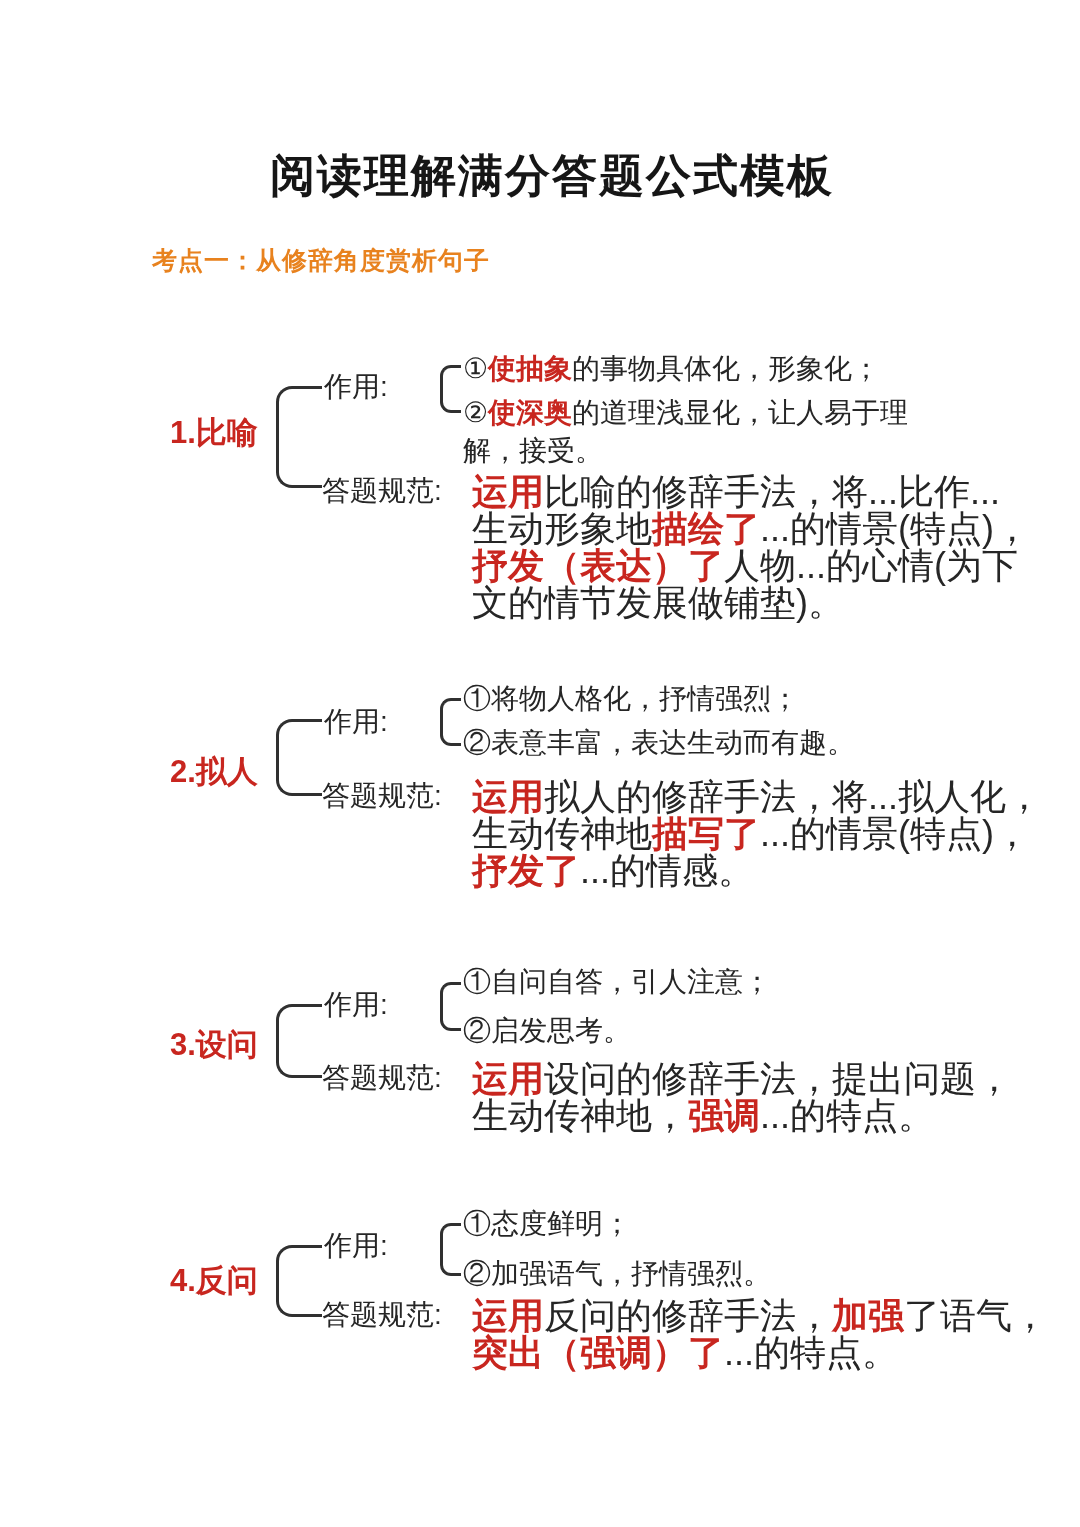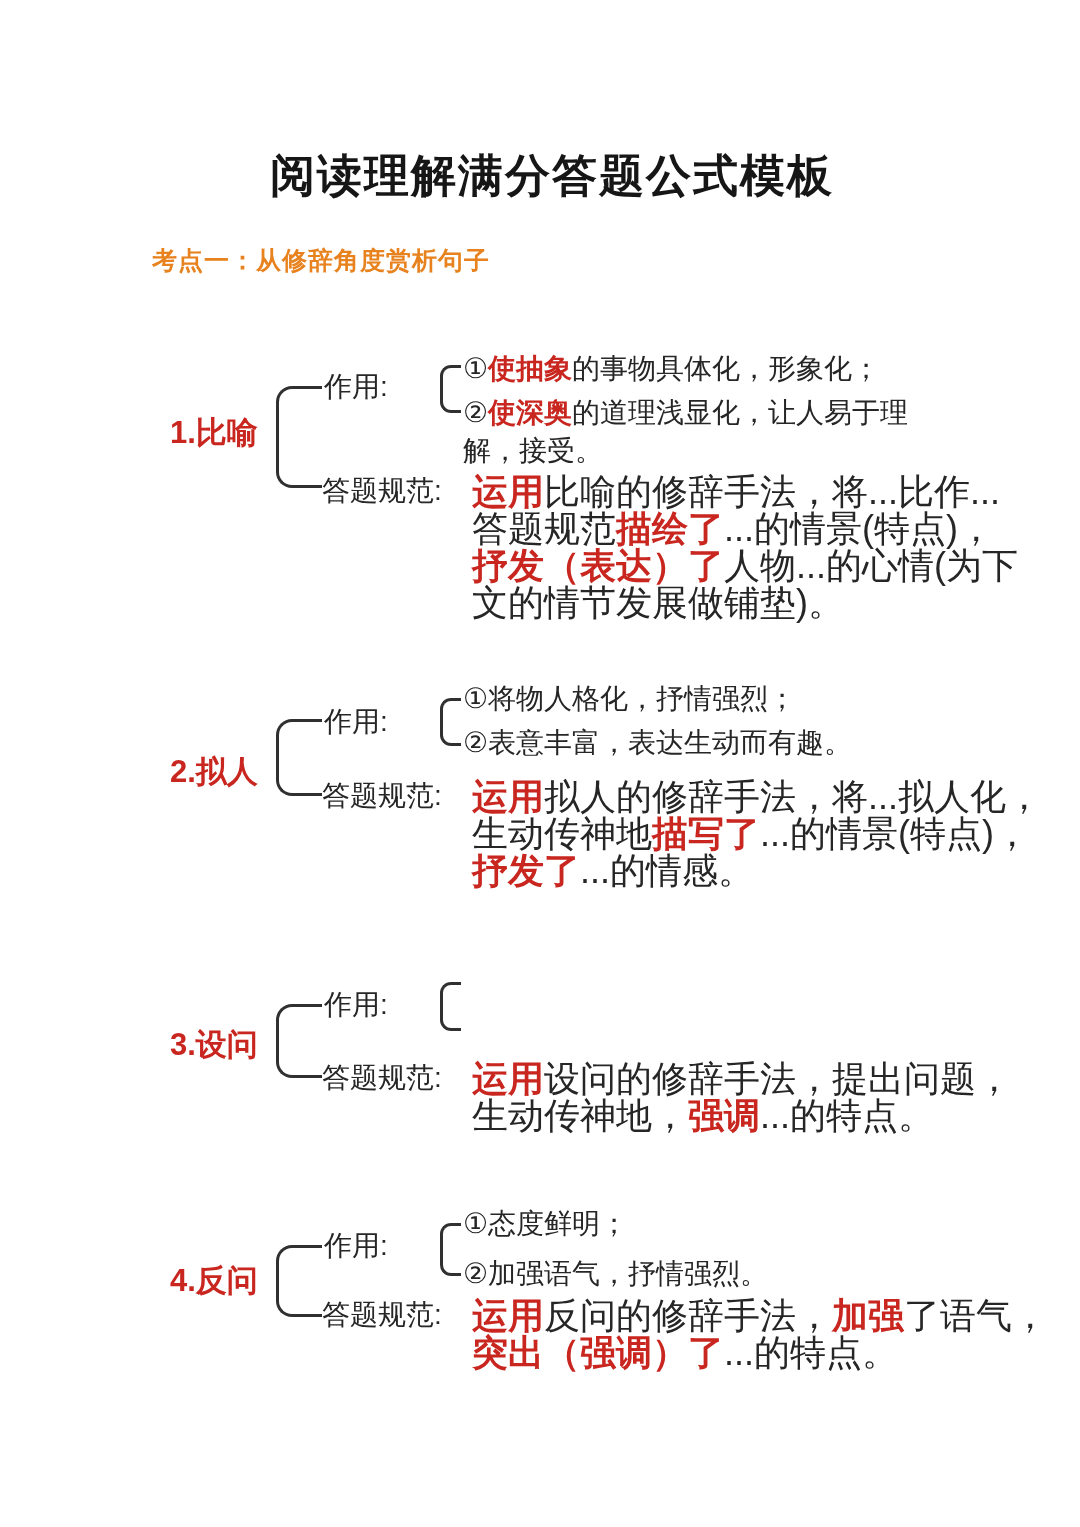--- a/index.html
+++ b/index.html
@@ -42,21 +42,21 @@
   }
   .sub-bracket{
     position:absolute;left:270px;width:21px;
     border:3px solid #303030;border-right:none;
     border-radius:11px 0 0 11px;
     box-sizing:border-box;
   }
   .fn-label{position:absolute;left:154px;font-size:28px;line-height:38px;white-space:nowrap;}
   .tpl-label{position:absolute;left:152px;font-size:28px;line-height:38px;white-space:nowrap;}
   .fn-items{position:absolute;left:293px;width:490px;}
-  .fn-item{font-size:28px;line-height:38px;}
+  .fn-item{font-size:28px;line-height:38px;font-family:Liberation Serif, serif;}
   .tpl-text{position:absolute;left:302px;width:505px;}
   .tpl-line{font-size:36px;line-height:37px;white-space:nowrap;}
   .hl{color:#c8261f;font-weight:bold;}
 </style>
 </head>
 <body>
 
 <div class="page">
 
   <div class="title">阅读理解满分答题公式模板</div>
@@ -67,21 +67,21 @@
     <div class="main-bracket" style="top:36px;height:102px"></div>
     <div class="fn-label" style="top:18px">作用:</div>
     <div class="sub-bracket" style="top:15px;height:48px"></div>
     <div class="fn-items" style="top:0">
       <div class="fn-item"><span>①</span><span class="hl">使抽象</span><span>的事物具体化，形象化；</span></div>
       <div class="fn-item" style="margin-top:6px"><span>②</span><span class="hl">使深奥</span><span>的道理浅显化，让人易于理解，接受。</span></div>
     </div>
     <div class="tpl-label" style="top:122px">答题规范:</div>
     <div class="tpl-text" style="top:123px">
       <div class="tpl-line"><span class="hl">运用</span><span>比喻的修辞手法，将...比作...</span></div>
-      <div class="tpl-line"><span>答题规范</span><span class="hl">描绘了</span><span>...的情景(特点)，</span></div>
+      <div class="tpl-line"><span>生动形象地</span><span class="hl">描绘了</span><span>...的情景(特点)，</span></div>
       <div class="tpl-line"><span class="hl">抒发（表达）了</span><span>人物...的心情(为下</span></div>
       <div class="tpl-line"><span>文的情节发展做铺垫)。</span></div>
     </div>
   </div>
 
   <div class="section" id="s2">
     <div class="sec-label" style="top:72px">2.拟人</div>
     <div class="main-bracket" style="top:39px;height:77px"></div>
     <div class="fn-label" style="top:23px">作用:</div>
     <div class="sub-bracket" style="top:18px;height:48px"></div>
@@ -95,20 +95,24 @@
       <div class="tpl-line"><span>生动传神地</span><span class="hl">描写了</span><span>...的情景(特点)，</span></div>
       <div class="tpl-line"><span class="hl">抒发了</span><span>...的情感。</span></div>
     </div>
   </div>
 
   <div class="section" id="s3">
     <div class="sec-label" style="top:62px">3.设问</div>
     <div class="main-bracket" style="top:41px;height:74px"></div>
     <div class="fn-label" style="top:23px">作用:</div>
     <div class="sub-bracket" style="top:19px;height:49px"></div>
+    <div class="fn-items" style="top:0">
+      <div class="fn-item"><span>①自问自答，引人注意；</span></div>
+      <div class="fn-item" style="margin-top:11px"><span>②启发思考。</span></div>
+    </div>
     <div class="tpl-label" style="top:96px">答题规范:</div>
     <div class="tpl-text" style="top:97px">
       <div class="tpl-line"><span class="hl">运用</span><span>设问的修辞手法，提出问题，</span></div>
       <div class="tpl-line"><span>生动传神地，</span><span class="hl">强调</span><span>...的特点。</span></div>
     </div>
   </div>
 
   <div class="section" id="s4">
     <div class="sec-label" style="top:56px">4.反问</div>
     <div class="main-bracket" style="top:40px;height:72px"></div>

